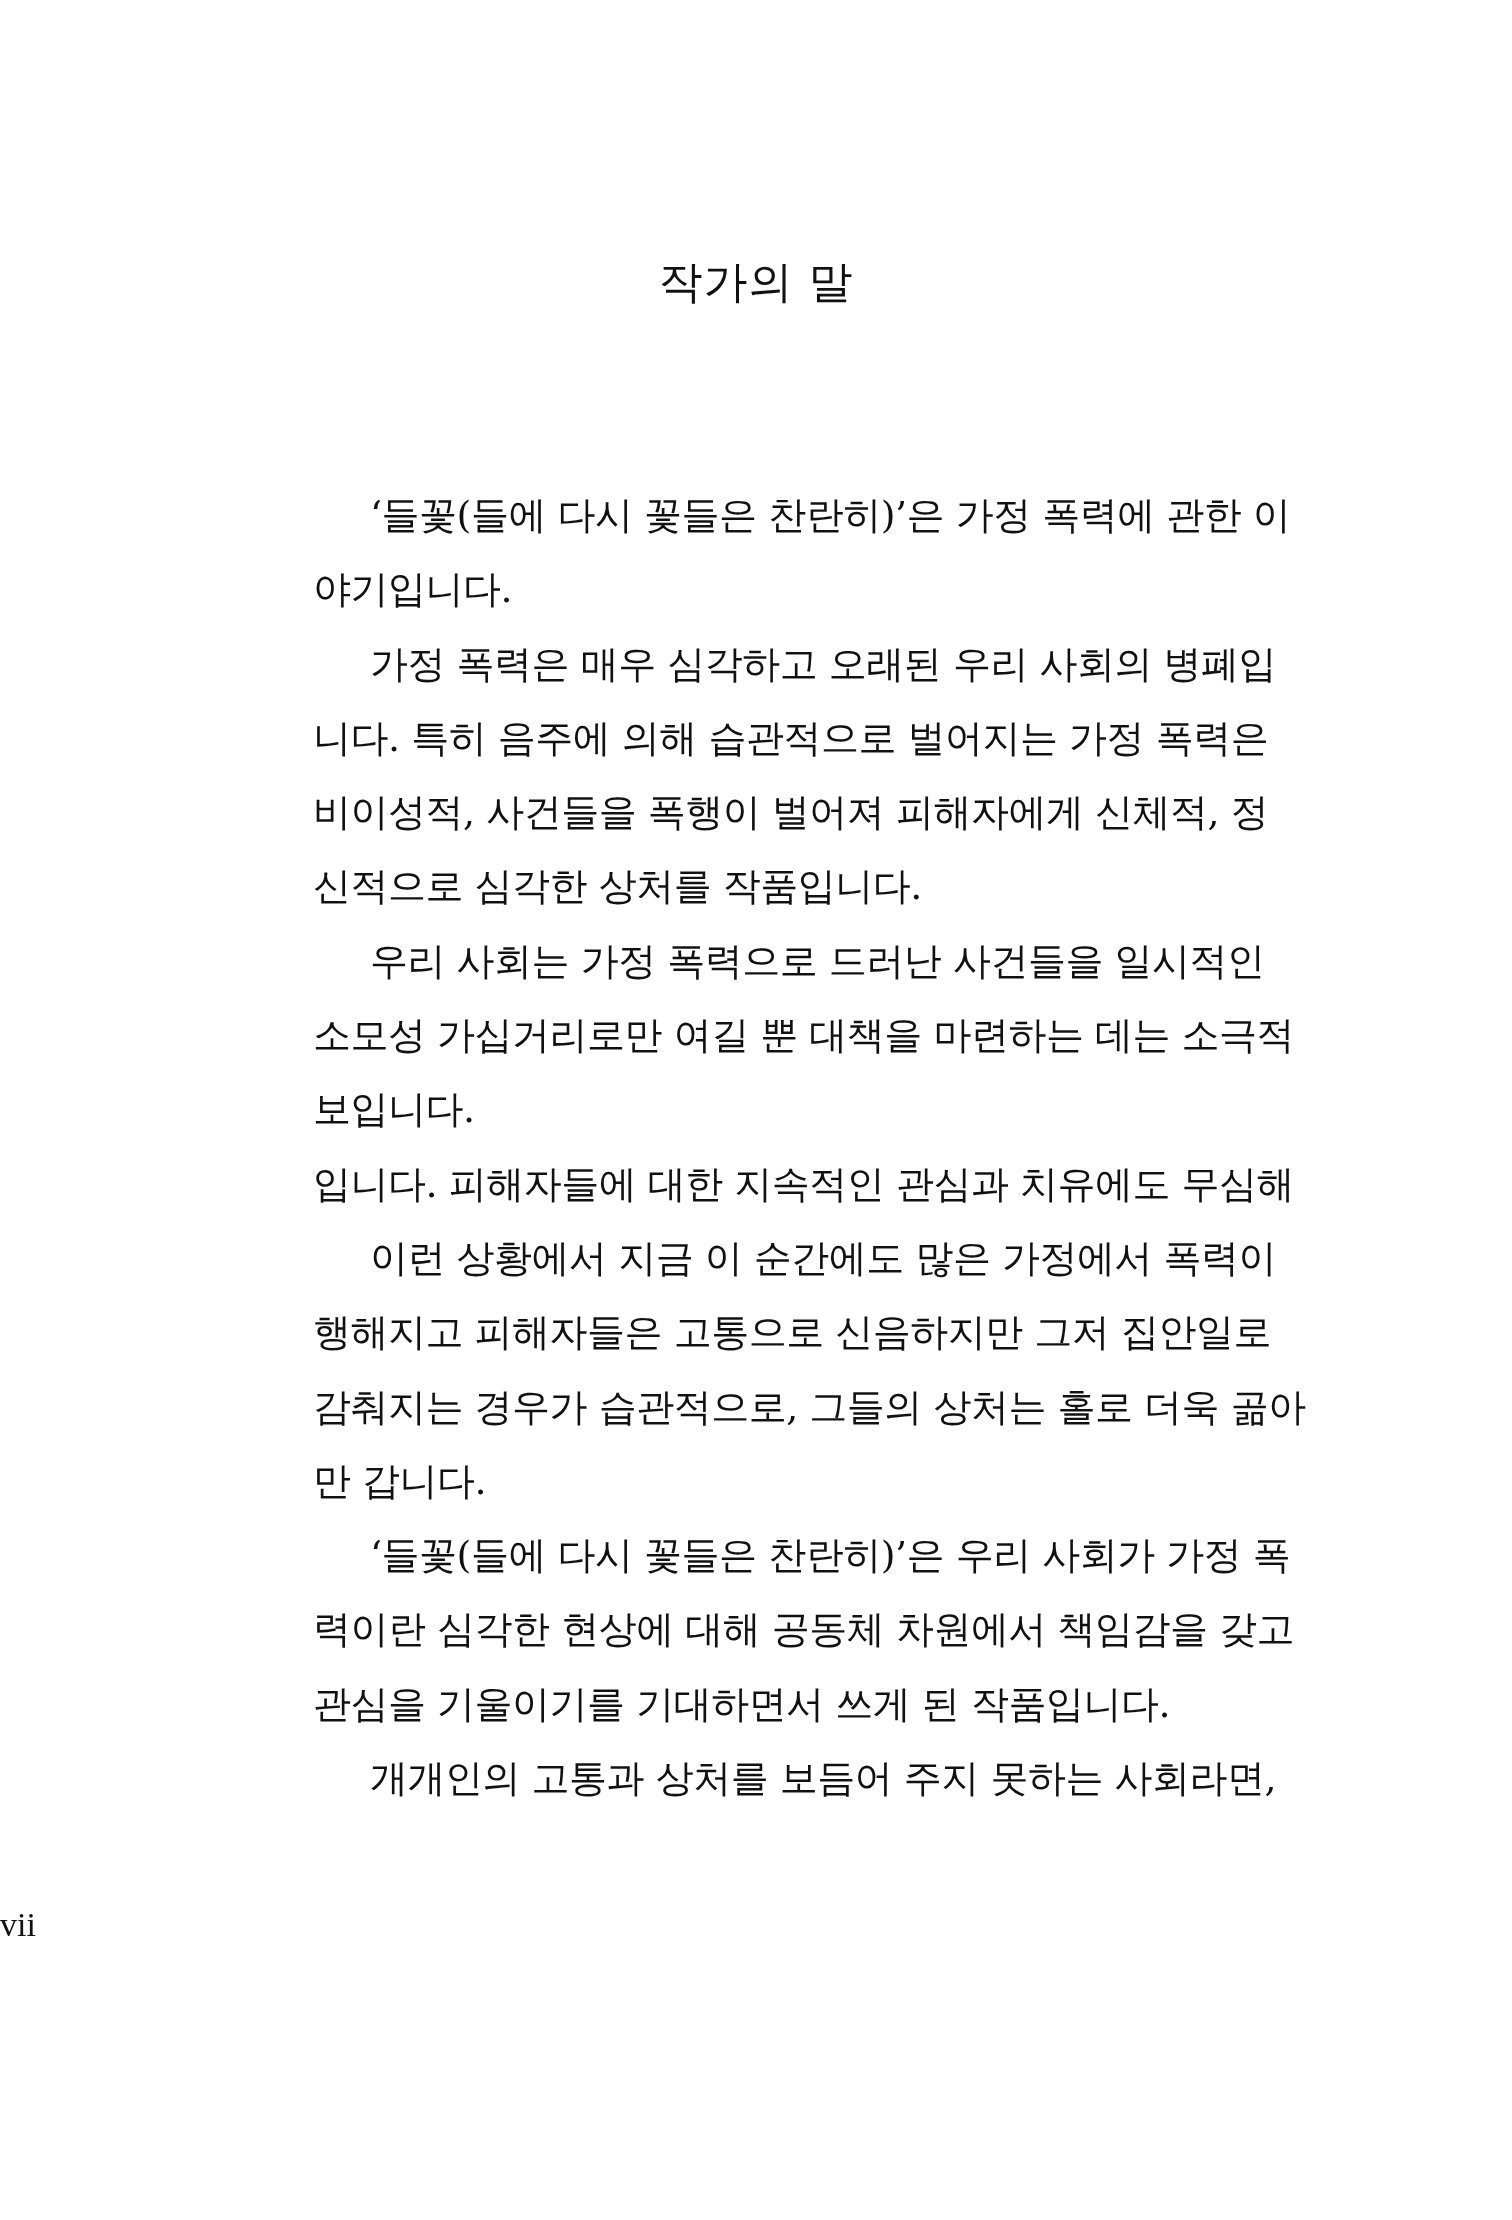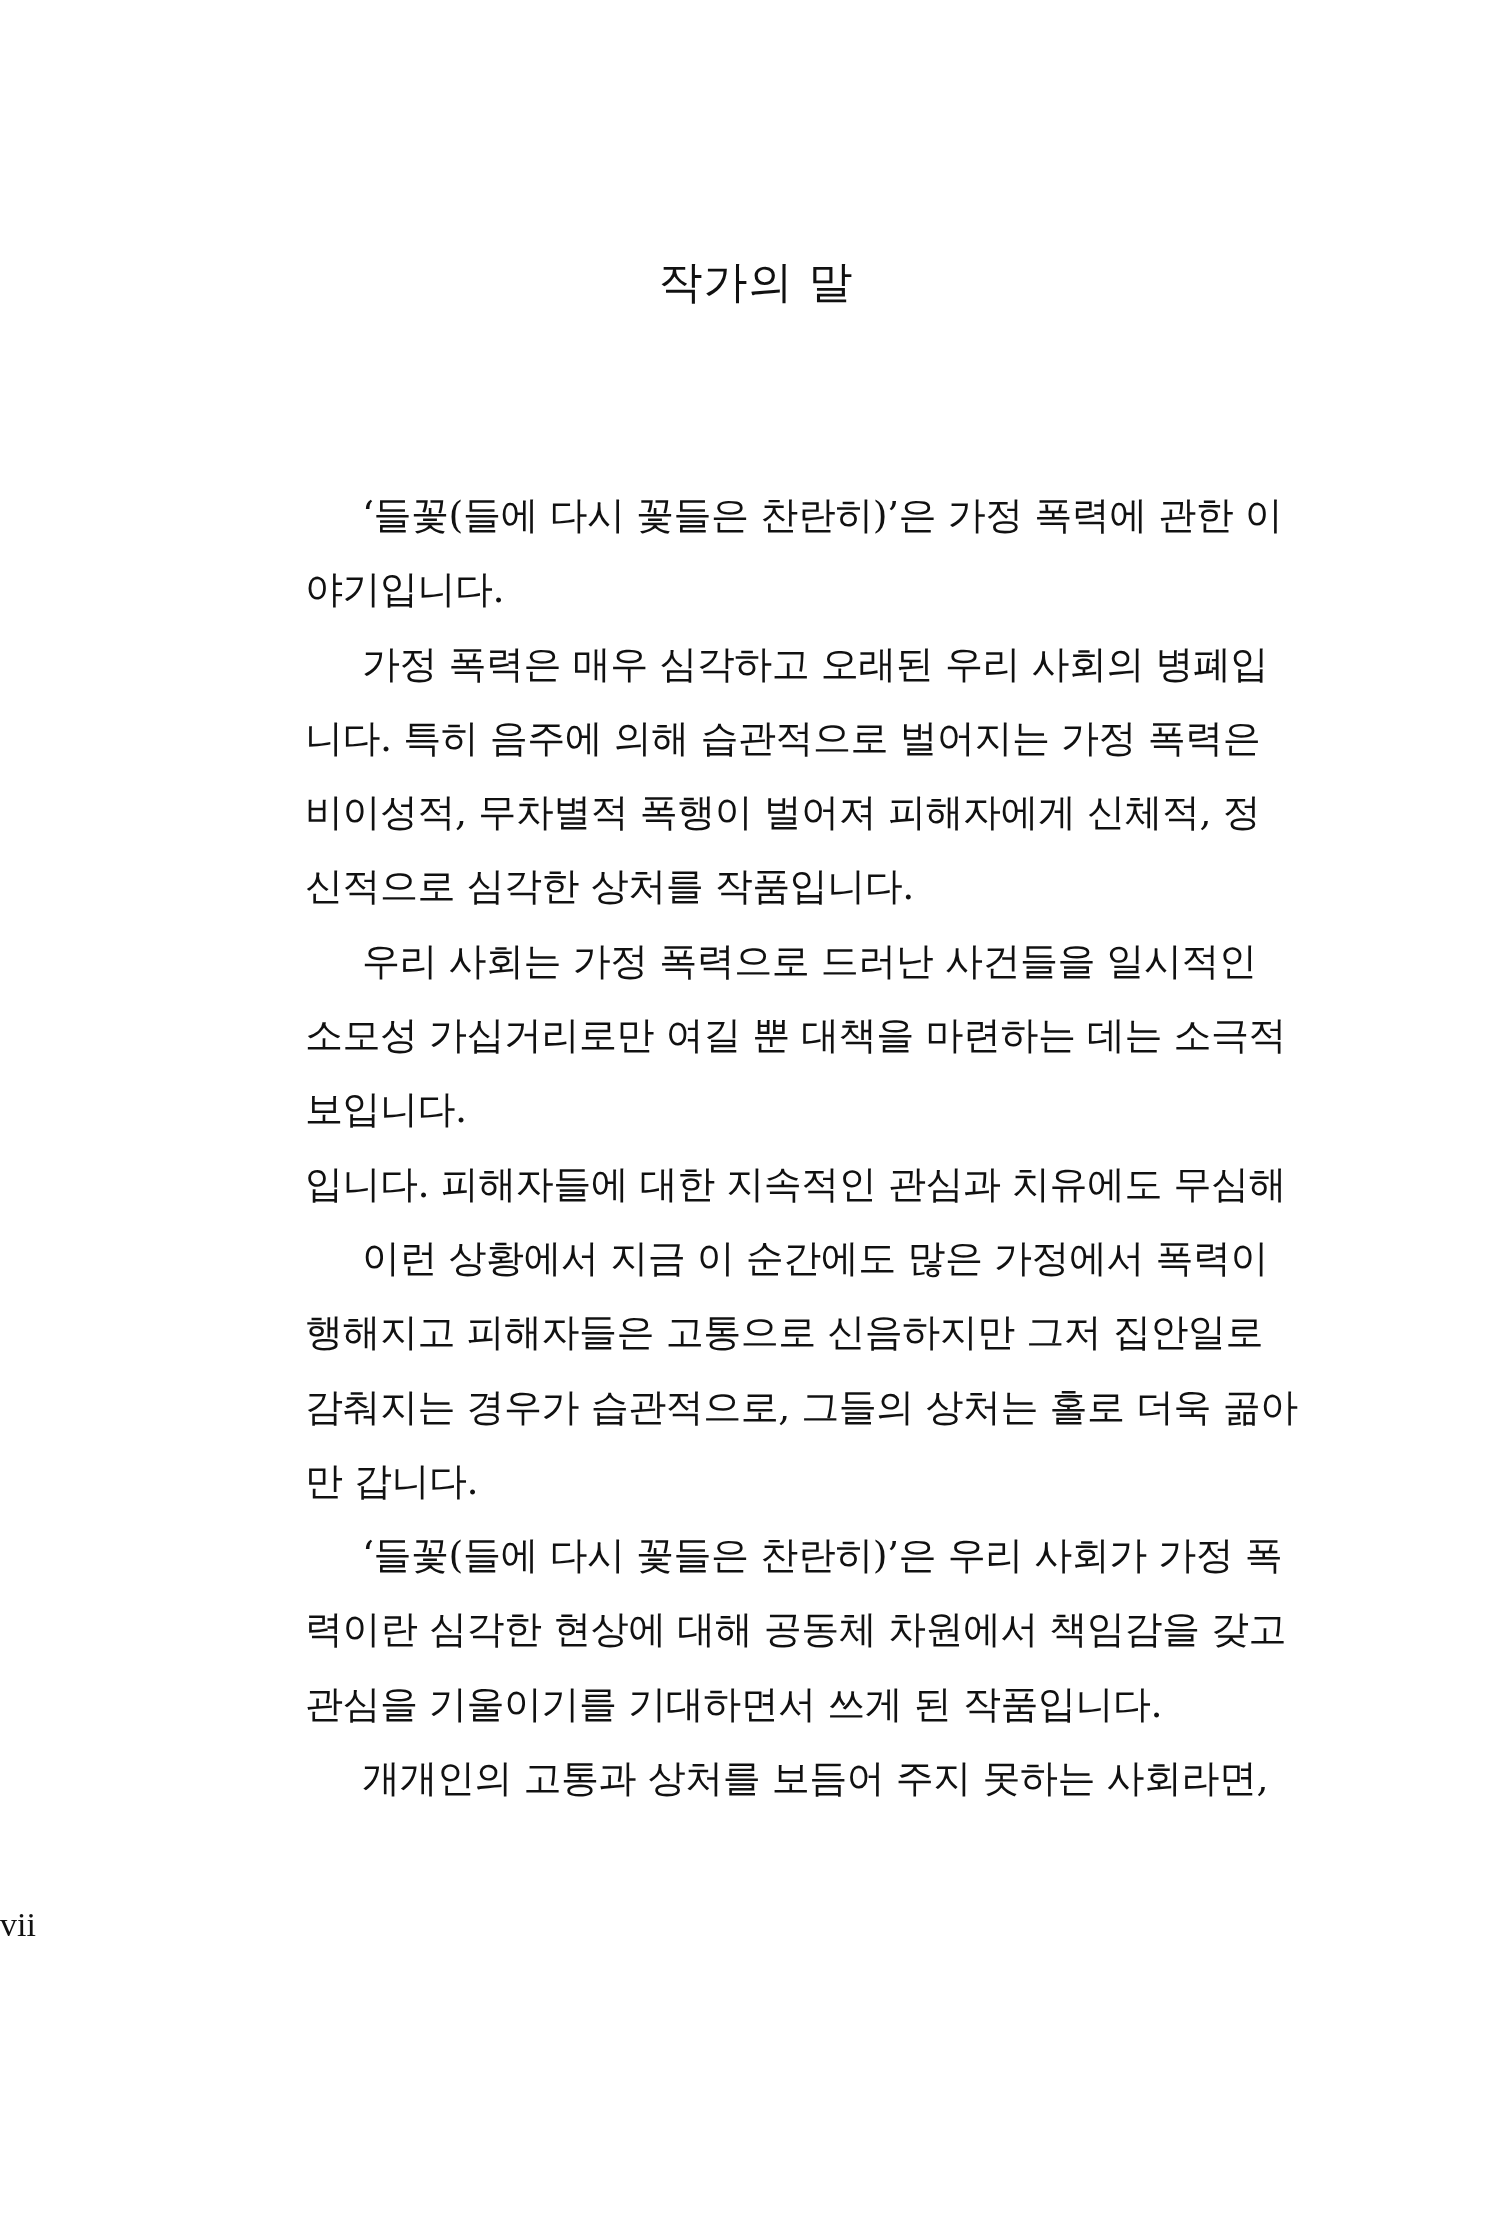--- a/index.html
+++ b/index.html
@@ -42,20 +42,21 @@
       font-size: 38px;
       line-height: 74.3px;
       text-align: justify;
       letter-spacing: -0.5px;
     }
     .line {
       display: block;
       white-space: nowrap;
       text-align-last: justify;
       text-align: justify;
+      margin-left: 8px;
     }
     .line.last {
       text-align-last: left;
     }
     .line.first {
       padding-left: 57px;
     }
     .page-number {
       position: absolute;
       top: 1905px;
@@ -76,21 +77,21 @@
   <div class="body-text">
 
     <div class="para-block">
       <span class="line first">‘들꽃(들에 다시 꽃들은 찬란히)’은 가정 폭력에 관한 이</span>
       <span class="line last">야기입니다.</span>
     </div>
 
     <div class="para-block">
       <span class="line first">가정 폭력은 매우 심각하고 오래된 우리 사회의 병폐입</span>
       <span class="line">니다. 특히 음주에 의해 습관적으로 벌어지는 가정 폭력은</span>
-      <span class="line">비이성적, 무차별적 폭행이 벌어져 피해자에게 신체적, 정</span>
+      <span class="line">비이성적, 사건들을 폭행이 벌어져 피해자에게 신체적, 정</span>
       <span class="line last">신적으로 심각한 상처를 작품입니다.</span>
     </div>
 
     <div class="para-block">
       <span class="line first">우리 사회는 가정 폭력으로 드러난 사건들을 일시적인</span>
       <span class="line">소모성 가십거리로만 여길 뿐 대책을 마련하는 데는 소극적</span>
       <span class="line last">보입니다.</span>
       <span class="line">입니다. 피해자들에 대한 지속적인 관심과 치유에도 무심해</span>
     </div>
 

